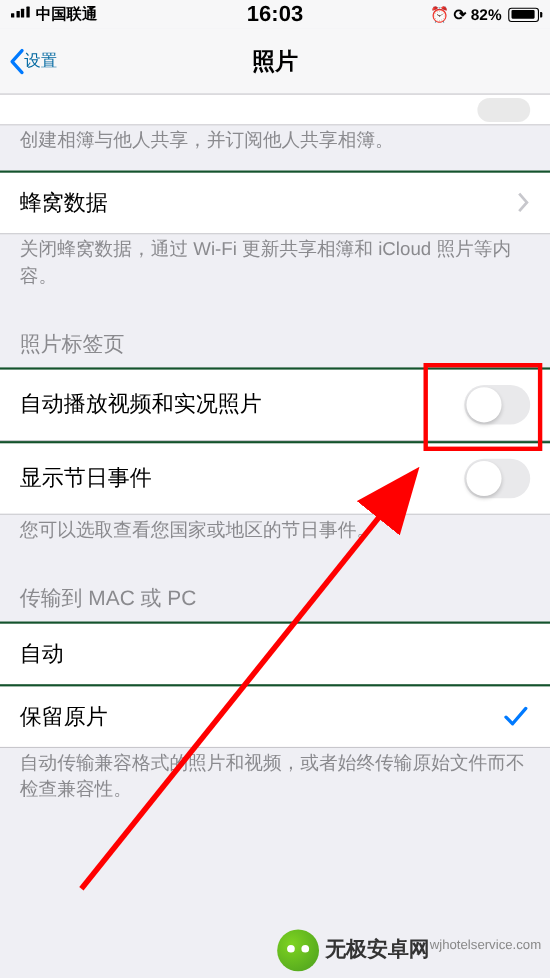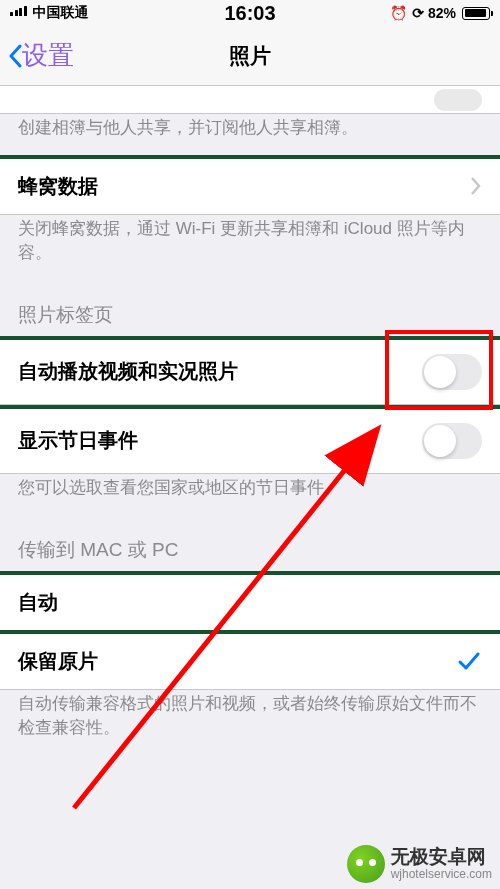--- a/index.html
+++ b/index.html
@@ -36,21 +36,21 @@
     .battery-fill { position: absolute; left: 1.5px; top: 1.5px; bottom: 1.5px; width: 82%; background: #000; border-radius: 1px; }
     .nav-bar {
       height: 60px;
       background: #f7f7f8;
       border-bottom: 1px solid #c8c7cc;
       display: flex;
       align-items: center;
       position: relative;
       padding: 0 8px;
     }
-    .back-btn { display: flex; align-items: center; color: #8b5cf6; font-size: 26px; }
+    .back-btn { display: flex; align-items: center; color: #0369a1; font-size: 15px; }
     .chevron-left { width: 14px; height: 24px; }
     .nav-title { position: absolute; left: 50%; transform: translateX(-50%); font-size: 21px; font-weight: 600; }
     .content { display: flex; flex-direction: column; }
     .list-row {
       background: #fff;
       min-height: 55px;
       padding: 14px 18px;
       display: flex;
       align-items: center;
       justify-content: space-between;
@@ -89,21 +89,21 @@
       left: 2px;
       top: 2px;
       width: 32px;
       height: 32px;
       background: #fff;
       border-radius: 50%;
       box-shadow: 0 2px 4px rgba(0,0,0,0.2);
     }
     .toggle-partial { width: 48px; height: 22px; background: #e5e5e5; border-radius: 11px; position: relative; opacity: 0.85; }
     .chevron-right { color: #c7c7cc; }
-    .sep-top { border-top: 4px solid #14532d; font-weight: bold; }
+    .sep-top { border-top: 2px solid #14532d; }
     .sep-bottom { border-bottom: 1px solid #c8c7cc; }
     .checkmark { color: #007aff; width: 26px; height: 26px; stroke-width: 3; }
     .highlight-box {
       position: absolute;
       border: 4px solid #ff0000;
       pointer-events: none;
     }
     .arrow-svg {
       position: absolute;
       pointer-events: none;
@@ -124,21 +124,21 @@
       position: relative;
     }
     .wm-logo::before, .wm-logo::after {
       content: '';
       position: absolute;
       background: #fff;
       border-radius: 50%;
     }
     .wm-logo::before { width: 7px; height: 7px; left: 9px; top: 14px; }
     .wm-logo::after { width: 7px; height: 7px; right: 9px; top: 14px; }
-    .wm-text { display: flex; flex-direction: column; line-height: 1.15; }
+    .wm-text { display: flex; line-height: 1.15; }
     .wm-title { font-weight: 700; font-size: 19px; color: #333; }
     .wm-url { font-size: 12px; color: #888; }
   </style>
 </head>
 <body>
 
 <div class="status-bar">
   <div class="status-left">
     <div class="signal-bars">
         <span></span>

